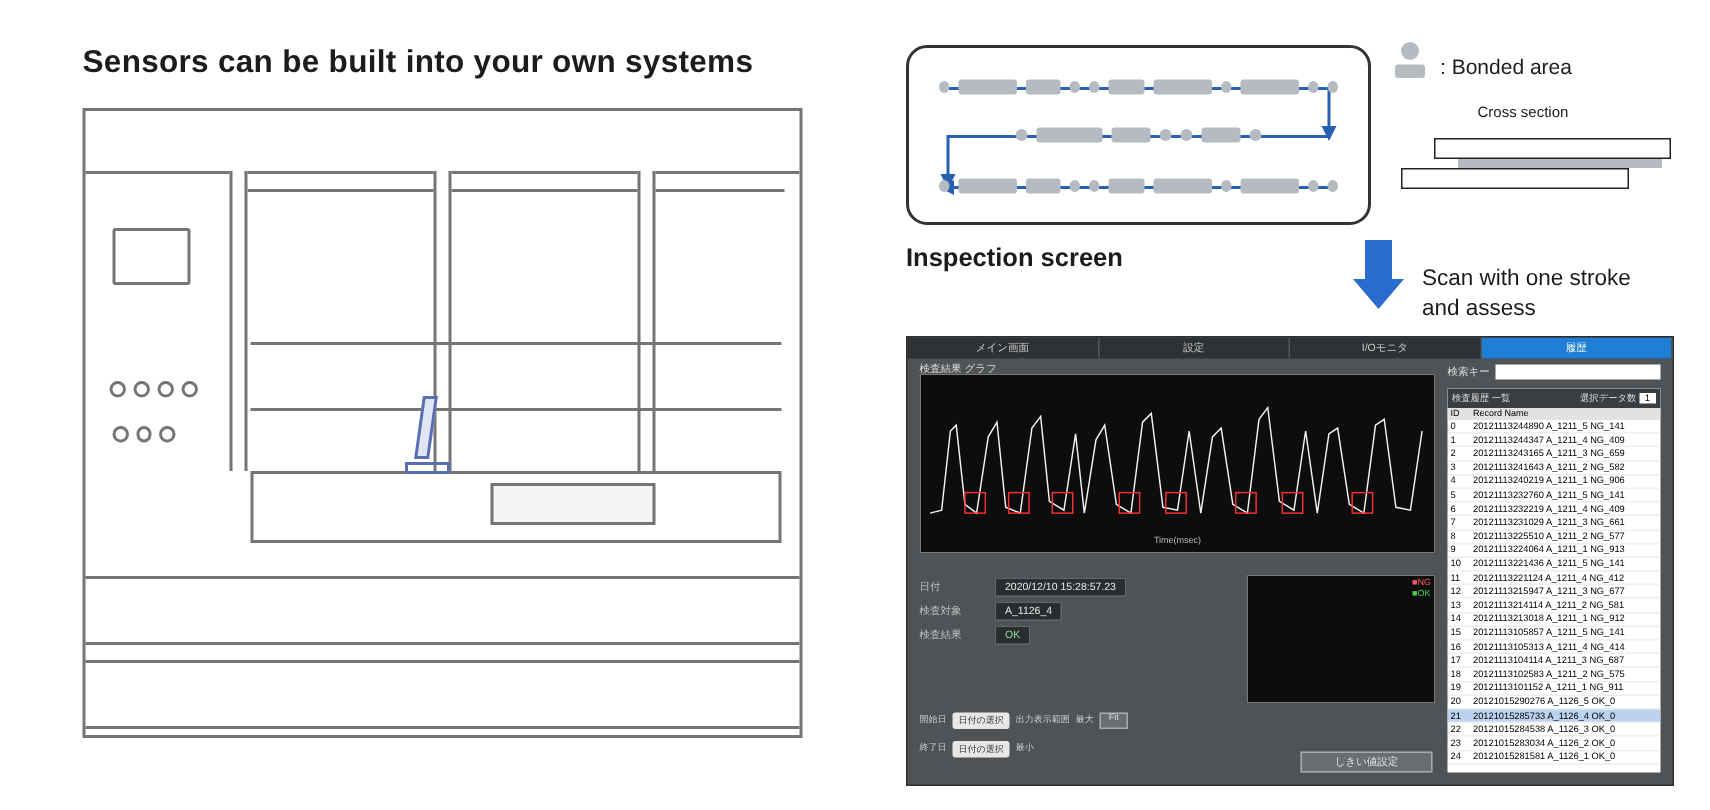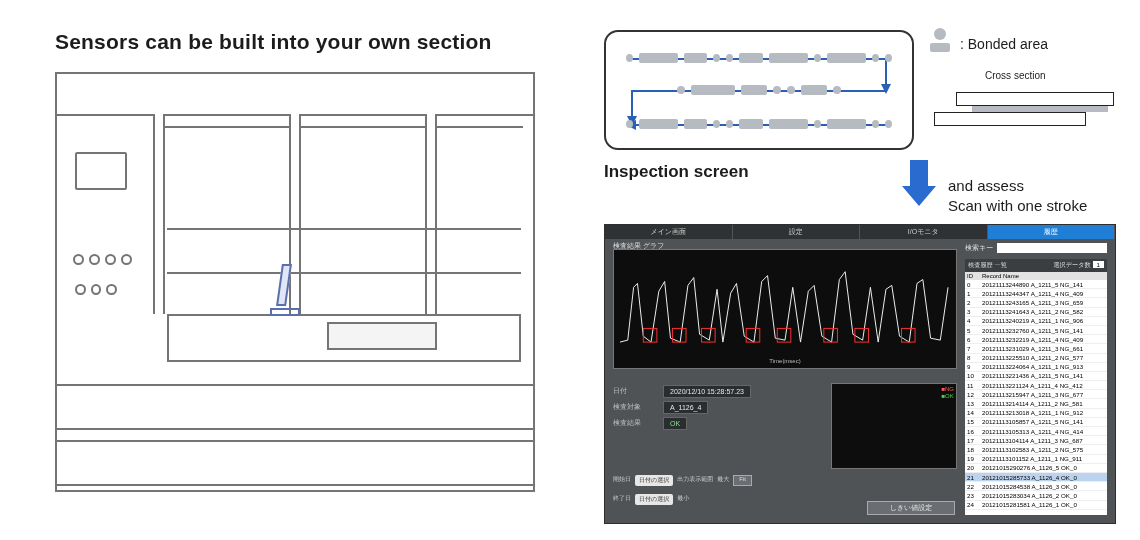--- a/index.html
+++ b/index.html
@@ -153,21 +153,21 @@
   .sc-list-cols span:nth-child(2){flex:1;}
   .sc-list-row{ display:flex; padding:0 2px; gap:3px; border-bottom:1px solid #eee; height:9.2px; align-items:center; white-space:nowrap;}
   .sc-list-row span:nth-child(1){width:12px;}
   .sc-list-row span:nth-child(2){flex:1;overflow:hidden;text-overflow:ellipsis;}
 </style>
 </head>
 <body>
 
 <div class="page">
   <div class="left">
-    <h2 class="heading">Sensors can be built into your own section</h2>
+    <h2 class="heading">Sensors can be built into your own systems</h2>
     <div class="machine">
       <div class="m-top"></div>
       <div class="m-backtop"></div>
       <div class="m-col c1"></div>
         <div class="m-col c2"></div>
         <div class="m-col c3"></div>
       <div class="m-crossbars"></div>
       <div class="m-panel"></div>
       <div class="m-knobs">
           <span></span>
@@ -258,22 +258,22 @@
     </div>
 
     <div class="insp-label">
       <span>Inspection screen</span>
     </div>
     <div class="big-arrow">
         <div class="shaft"></div>
         <div class="head"></div>
       </div>
     <div class="scan-label">
+      <div>Scan with one stroke</div>
       <div>and assess</div>
-      <div>Scan with one stroke</div>
     </div>
 
     <div class="screen">
       <div class="sc-tabs" id="sc-tabs">
           <span>メイン画面</span>
           <span>設定</span>
           <span>I/Oモニタ</span>
           <span class="on">履歴</span>
         </div>
       <div class="sc-chart-title">検査結果 グラフ</div>

